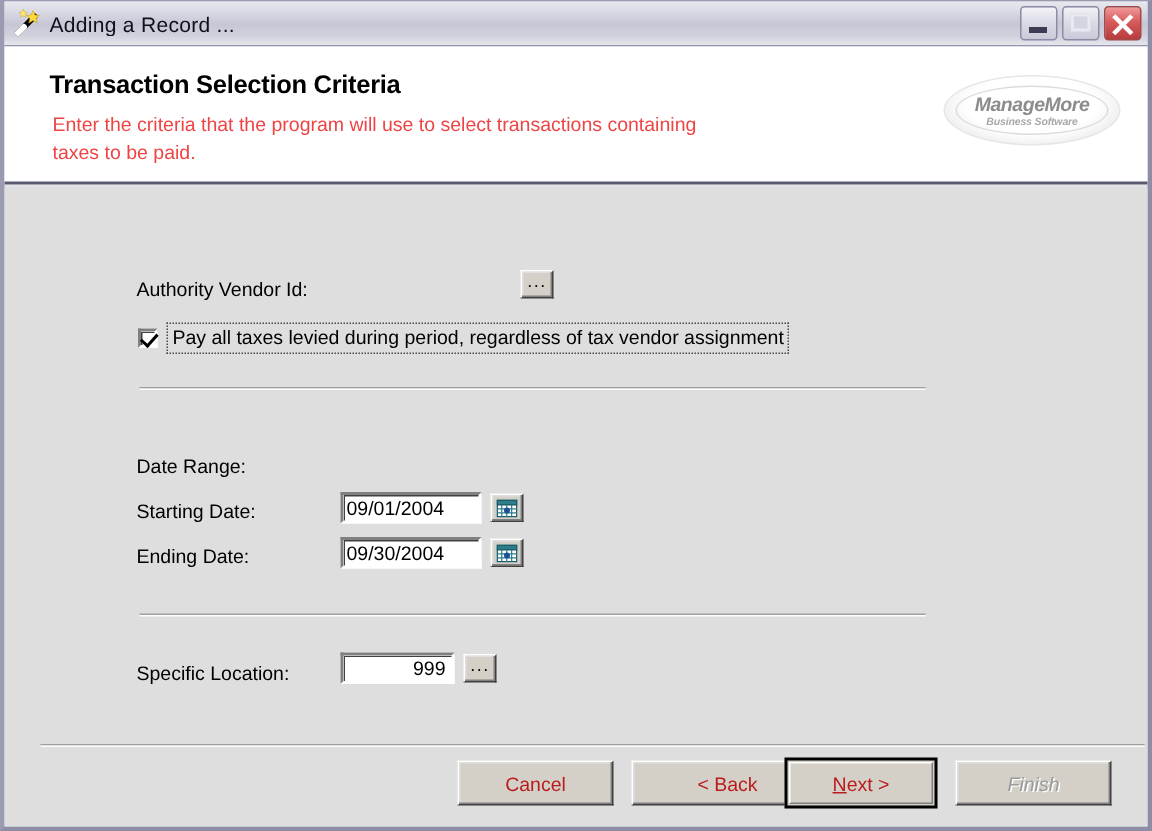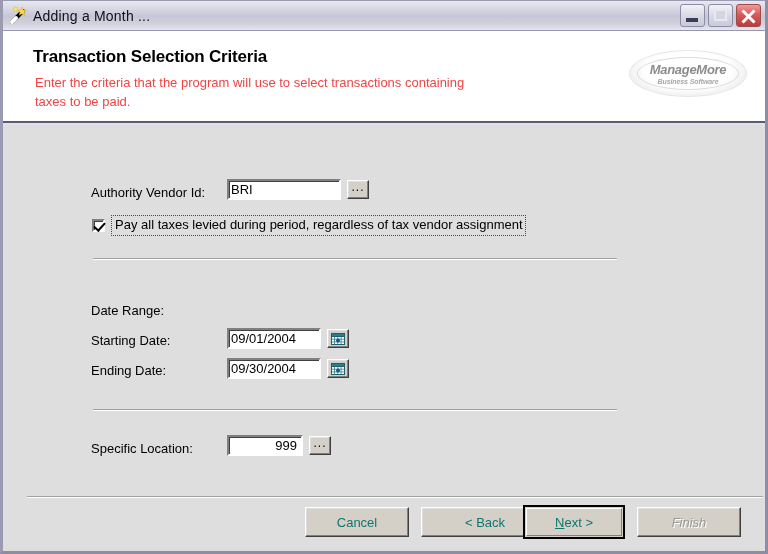--- a/index.html
+++ b/index.html
@@ -314,21 +314,21 @@
     height: 30px;
     background: #d4d0c8;
     border: 1px solid;
     border-color: #ffffff #404040 #404040 #ffffff;
     box-shadow: inset -1px -1px 0 #808080, inset 1px 1px 0 #dfdfdf;
     box-sizing: border-box;
     display: flex;
     align-items: center;
     justify-content: center;
     font-size: 13px;
-    color: #0f766e;
+    color: #b91c1c;
   }
   .wbtn.default {
     border: 2px solid #000000;
     box-shadow: none;
     background: #d4d0c8;
   }
   .wbtn.default .inner {
     position: absolute;
     left: 1px; top: 1px; right: 1px; bottom: 1px;
     border: 1px solid;
@@ -348,21 +348,21 @@
 
   <div class="titlebar">
     <div class="title-icon">
       <svg width="22" height="22" viewBox="0 0 22 22">
         <line x1="5" y1="17" x2="16" y2="6" stroke="#000000" stroke-width="4" stroke-linecap="round"></line>
         <line x1="5" y1="17" x2="9" y2="13" stroke="#ffffff" stroke-width="4" stroke-linecap="round"></line>
         <polygon points="15,2 16.3,5 19.3,5.3 17,7.3 17.8,10.3 15,8.7 12.2,10.3 13,7.3 10.7,5.3 13.7,5" fill="#ffd93b" stroke="#c9a21c" stroke-width="0.4"></polygon>
         <polygon points="8.5,1 9.3,3 11.3,3.2 9.8,4.5 10.3,6.5 8.5,5.4 6.7,6.5 7.2,4.5 5.7,3.2 7.7,3" fill="#ffe873" stroke="#c9a21c" stroke-width="0.3"></polygon>
       </svg>
     </div>
-    <div class="title-text">Adding a Month ...</div>
+    <div class="title-text">Adding a Record ...</div>
     <div class="win-btns">
       <div class="win-btn">
         <span class="min-glyph"></span>
       </div>
       <div class="win-btn">
         <span class="max-glyph"></span>
       </div>
       <div class="win-btn close">
         <span class="close-glyph"></span>
       </div>
@@ -374,23 +374,20 @@
     <div class="header-sub">Enter the criteria that the program will use to select transactions containing taxes to be paid.</div>
     <div class="logo">
       <div class="logo-main">ManageMore</div>
       <div class="logo-sub">Business Software</div>
     </div>
   </div>
 
   <div class="body-panel">
 
     <div class="label" style="left:88px; top:60px;">Authority Vendor Id:</div>
-    <div class="field" style="left:224px; top:54px; width:114px; height:21px;">
-      <span>BRI</span>
-    </div>
     <div class="btn3d dots-btn" style="left:344px; top:55px; width:22px; height:19px;">...</div>
 
     <div class="chk-box" style="left:89px; top:94px;">
       <span class="chk-mark"></span>
     </div>
     <div class="chk-label" style="left:108px; top:90px; height:21px;">Pay all taxes levied during period, regardless of tax vendor assignment</div>
 
     <div class="sep" style="left:90px; top:133px; width:524px;"></div>
 
     <div class="label" style="left:88px; top:178px;">Date Range:</div>

